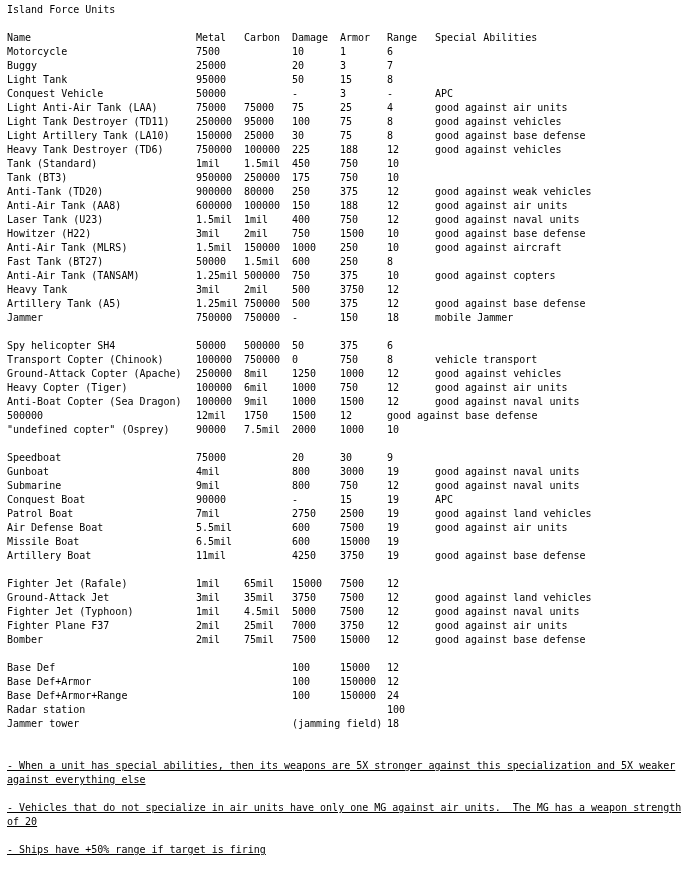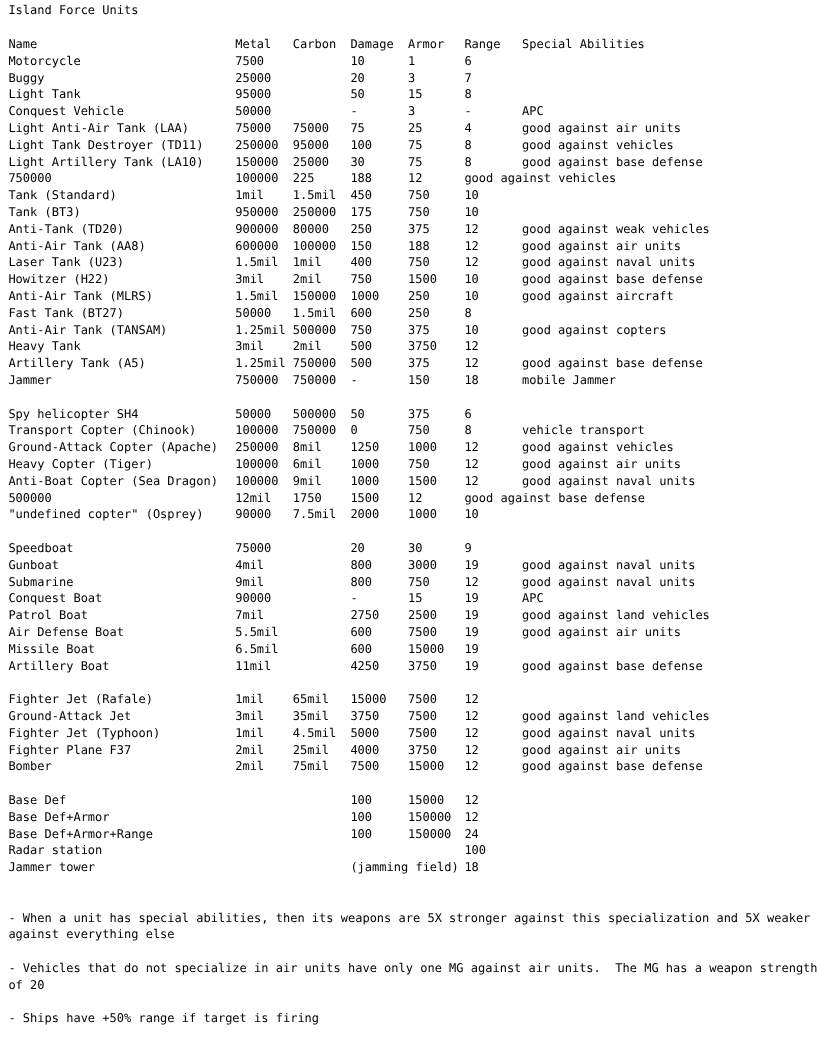--- a/index.html
+++ b/index.html
@@ -31,20 +31,21 @@
     display: grid;
     grid-template-columns: 189px 48px 48px 48px 47px 48px 1fr;
     height: 14px;
   }
   .row > span {
     white-space: pre;
     overflow: visible;
   }
   .notes .line {
     white-space: pre;
+    text-decoration: underline;
   }
 </style>
 </head>
 <body>
 
 <div class="page">
 
   <div class="line">Island Force Units</div>
   <div class="line blank"></div>
 
@@ -123,20 +124,21 @@
     <span>Light Artillery Tank (LA10)</span>
     <span>150000</span>
     <span>25000</span>
     <span>30</span>
     <span>75</span>
     <span>8</span>
     <span>good against base defense</span>
   </div>
 
   <div class="row">
+    <span>Heavy Tank Destroyer (TD6)</span>
     <span>750000</span>
     <span>100000</span>
     <span>225</span>
     <span>188</span>
     <span>12</span>
     <span>good against vehicles</span>
   </div>
 
   <div class="row">
     <span>Tank (Standard)</span>
@@ -440,21 +442,21 @@
     <span>5000</span>
     <span>7500</span>
     <span>12</span>
     <span>good against naval units</span>
   </div>
 
   <div class="row">
     <span>Fighter Plane F37</span>
     <span>2mil</span>
     <span>25mil</span>
-    <span>4000</span>
+    <span>7000</span>
     <span>3750</span>
     <span>12</span>
     <span>good against air units</span>
   </div>
 
   <div class="row">
     <span>Bomber</span>
     <span>2mil</span>
     <span>75mil</span>
     <span>7500</span>

